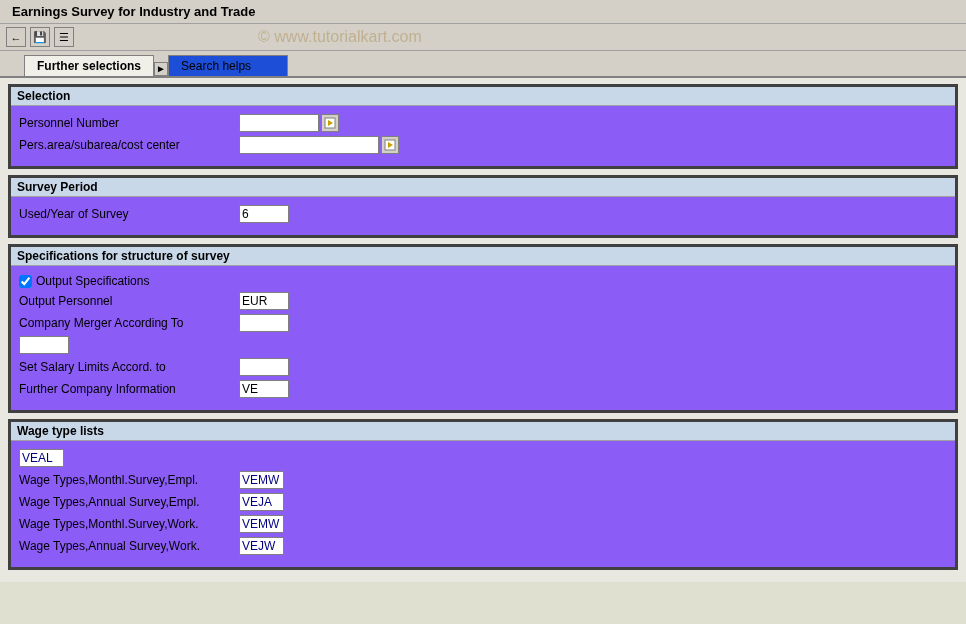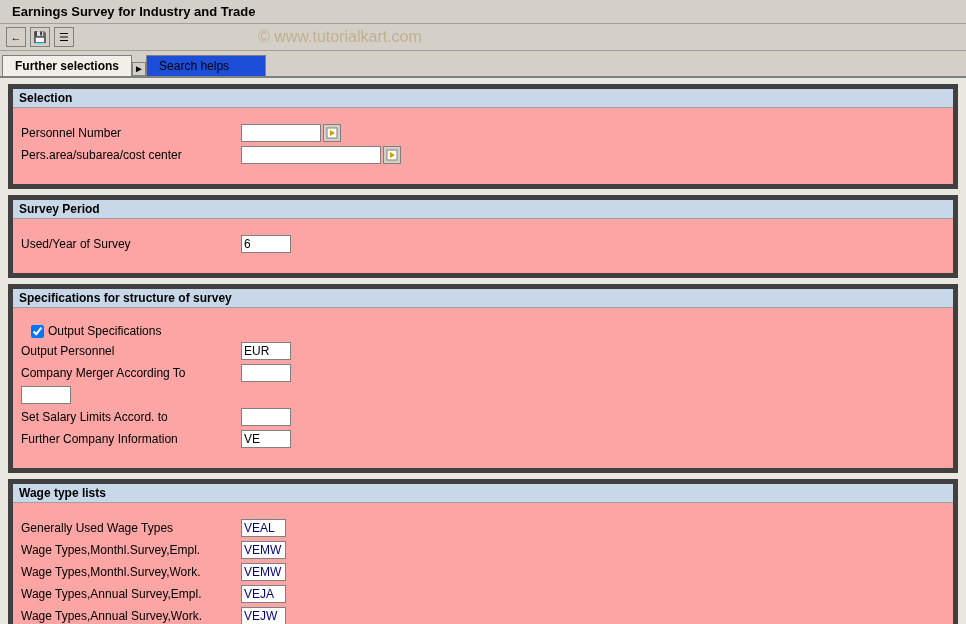--- a/index.html
+++ b/index.html
@@ -39,21 +39,21 @@
       top: 50px;
       left: 50%;
       transform: translateX(-50%);
       color: #c0b090;
       font-size: 18px;
       pointer-events: none;
       white-space: nowrap;
     }
     .tab-bar {
       background: #d4d0c8;
-      padding: 4px 6px 0 2px;
+      padding: 4px 6px 0 24px;
       display: flex;
       align-items: flex-end;
       gap: 0;
       border-bottom: 2px solid #808080;
       margin-bottom: 0;
     }
     .tab-btn {
       padding: 3px 12px;
       background: #1d4ed8;
       border: 1px solid #808080;
@@ -76,33 +76,33 @@
       text-align: center;
       line-height: 12px;
       font-size: 10px;
     }
     .content-area {
       background: #e8e8e0;
       padding: 6px 8px;
       position: relative;
     }
     .section {
-      border: 5px solid #404040;
-      background: #fca5a5;
+      border: 3px solid #404040;
+      background: #8b5cf6;
       margin-bottom: 6px;
     }
     .section-header {
       background: #c8d8e8;
       padding: 2px 6px;
       font-weight: bold;
       font-size: 12px;
       border-bottom: 1px solid #a0a0a0;
     }
     .section-body {
-      padding: 16px 8px;
+      padding: 8px 8px;
     }
     .form-row {
       display: flex;
       align-items: center;
       margin-bottom: 4px;
     }
     .form-label {
       width: 220px;
       color: #000;
       font-size: 12px;
@@ -124,21 +124,20 @@
       border: 1px solid #808080;
       cursor: pointer;
       margin-left: 2px;
       display: flex; align-items: center; justify-content: center;
       font-size: 10px;
     }
     .checkbox-row {
       display: flex;
       align-items: center;
       margin-bottom: 4px;
-      margin-left: 10px;
     }
     .checkbox-row input[type=checkbox] {
       margin-right: 4px;
     }
     .wage-value {
       border: 1px solid #808080;
       background: white;
       height: 18px;
       font-size: 12px;
       padding: 0 2px;
@@ -237,35 +236,34 @@
         <span class="form-label">Further Company Information</span>
         <input class="form-input small" type="text" value="VE" style="">
       </div>
     </div>
   </div>
 
   <div class="section">
     <div class="section-header">Wage type lists</div>
     <div class="section-body">
       <div class="form-row">
-        <span class="form-label">Generally Used Wage Types</span>
         <div class="wage-value">VEAL</div>
       </div>
       <div class="form-row">
         <span class="form-label">Wage Types,Monthl.Survey,Empl.</span>
         <div class="wage-value">VEMW</div>
       </div>
       <div class="form-row">
+        <span class="form-label">Wage Types,Annual Survey,Empl.</span>
+        <div class="wage-value">VEJA</div>
+      </div>
+      <div class="form-row">
         <span class="form-label">Wage Types,Monthl.Survey,Work.</span>
         <div class="wage-value">VEMW</div>
       </div>
       <div class="form-row">
-        <span class="form-label">Wage Types,Annual Survey,Empl.</span>
-        <div class="wage-value">VEJA</div>
-      </div>
-      <div class="form-row">
         <span class="form-label">Wage Types,Annual Survey,Work.</span>
         <div class="wage-value">VEJW</div>
       </div>
     </div>
   </div>
 
 </div>
 
 </body></html>

